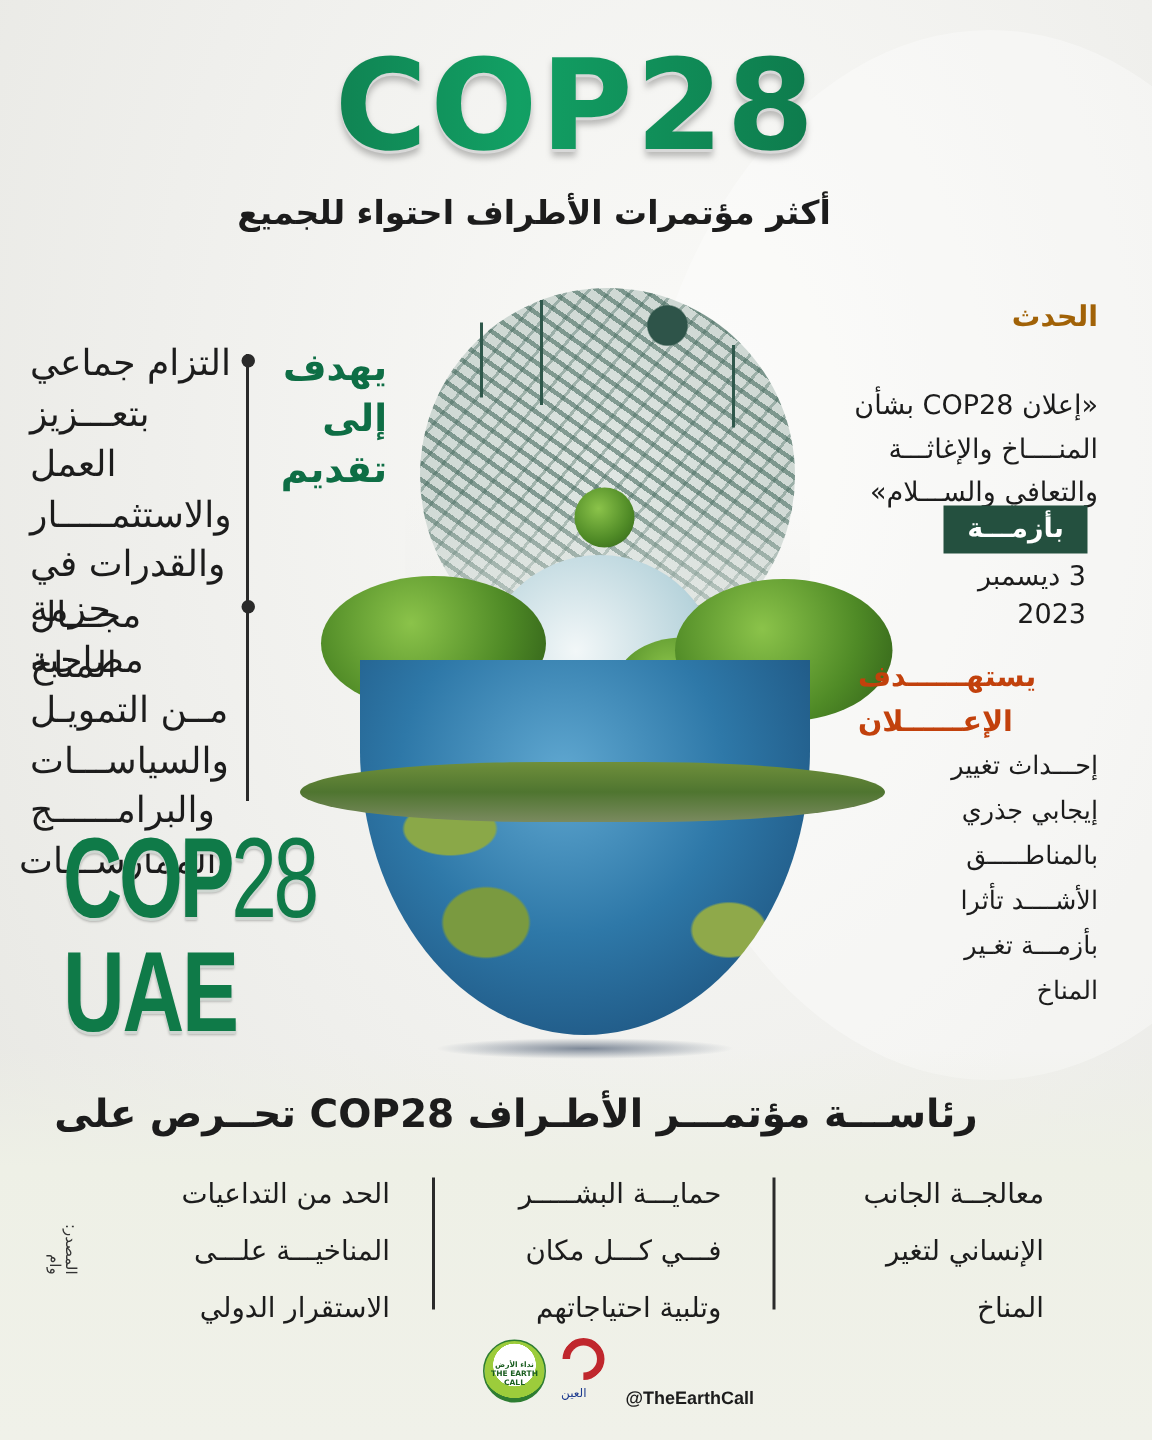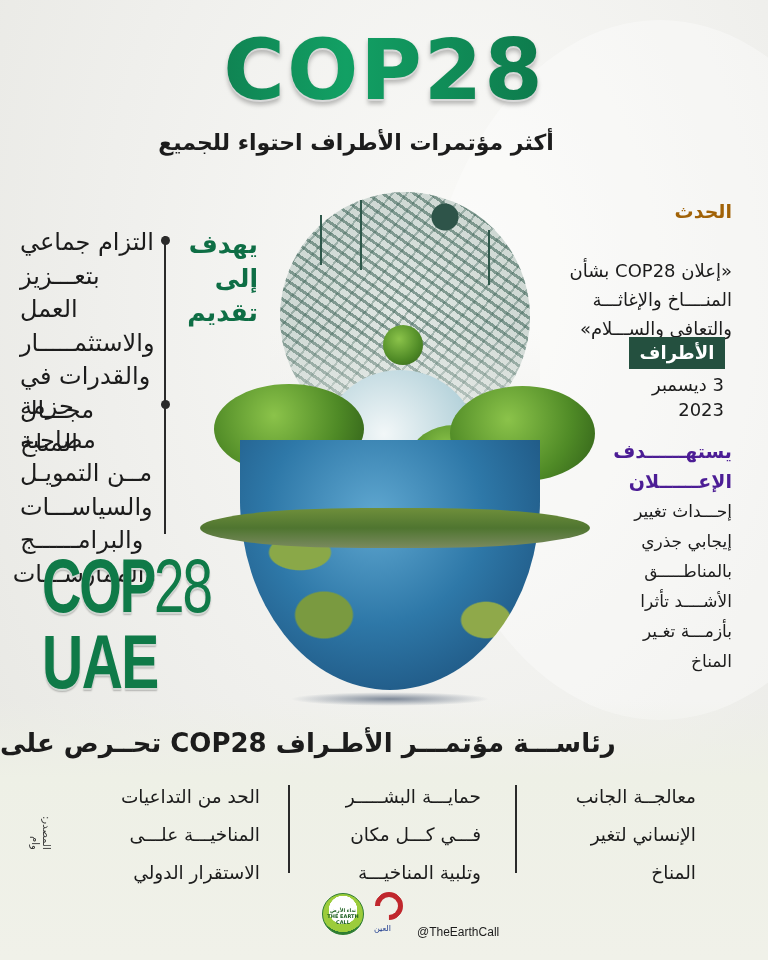--- a/index.html
+++ b/index.html
@@ -71,22 +71,22 @@
     direction: rtl; text-align: center; line-height: 32px;
   }
   .launch-date {
     position: absolute; right: 44px; top: 372px; direction: rtl; text-align: center;
     font-size: 18px; line-height: 25px;
   }
   .launch-year {
     position: absolute; right: 44px; top: 397px; font-size: 18px; line-height: 25px;
   }
   .target-heading {
-    position: absolute; right: 36px; top: 436px; width: 160px; direction: rtl; text-align: right;
-    color: #4c1d95; font-weight: bold; font-size: 19px; line-height: 30px;
+    position: absolute; right: 36px; top: 436px; width: 160px; direction: rtl; text-align: left;
+    color: #c2410c; font-weight: bold; font-size: 19px; line-height: 30px;
   }
   .target-text {
     position: absolute; right: 36px; top: 496px; width: 150px; direction: rtl; text-align: right;
     font-size: 17px; line-height: 30px;
   }
   
   .mosaic {
     position: absolute; left: 280px; top: 192px; width: 250px; height: 250px; border-radius: 50%;
     background:
       radial-gradient(circle at 66% 10%, #244c40 0 13px, transparent 14px),
@@ -122,21 +122,21 @@
   }
   .tree { position: absolute; border-radius: 50%; background: radial-gradient(circle at 40% 35%, #8bc34a 0%, #4f8a26 60%, #2f5d18 100%); }
   .trunk { position: absolute; width: 6px; background: #4e3b26; }
   .city { position: absolute; background: linear-gradient(180deg, #8c9598, #5a6368); }
   .shadow-ellipse {
     position: absolute; left: 290px; top: 692px; width: 200px; height: 14px; border-radius: 50%;
     background: radial-gradient(ellipse, rgba(30,50,80,0.55) 0%, rgba(30,50,80,0) 70%);
   }
   
   .bottom-heading {
-    position: absolute; left: 0; top: 728px; width: 688px; text-align: left; direction: rtl;
+    position: absolute; left: 0; top: 728px; width: 688px; text-align: center; direction: rtl;
     font-weight: bold; font-size: 26px; color: #1c1c1c;
   }
   .col {
     position: absolute; top: 778px; direction: rtl; text-align: right;
     font-size: 18.5px; line-height: 38px; color: #1c1c1c; white-space: nowrap;
   }
   .col-divider { position: absolute; top: 785px; width: 2px; height: 88px; background: #2a2a2a; }
   .source {
     position: absolute; left: 36px; top: 800px; width: 16px; height: 50px;
     font-size: 10px; writing-mode: vertical-rl; direction: rtl; color: #333;
@@ -145,21 +145,21 @@
     position: absolute; left: 322px; top: 893px; width: 42px; height: 42px; border-radius: 50%;
     background: radial-gradient(circle at 50% 40%, #ffffff 0 45%, #9ccc3b 46% 70%, #2e7d32 71%);
     border: 1px solid #2e7d32;
   }
   .logo-earth-text { position:absolute; left: 326px; top: 907px; width: 34px; font-size: 5px; text-align:center; color:#1b5e20; font-weight:bold; }
   .logo-alain {
     position: absolute; left: 375px; top: 892px; width: 28px; height: 28px; border-radius: 50%;
     border: 5px solid #c0272d; border-bottom-color: transparent; transform: rotate(45deg);
   }
   .logo-alain-text { position:absolute; left: 374px; top: 924px; font-size: 8px; font-weight: normal; color:#1d3b8f; direction: rtl; }
-  .handle { position: absolute; left: 417px; top: 925px; font-family: "Liberation Sans", sans-serif; font-weight: normal; font-size: 12px; color: #1c1c1c; }
+  .handle { position: absolute; left: 417px; top: 925px; font-family: "Liberation Sans", sans-serif; font-weight: bold; font-size: 12px; color: #1c1c1c; }
 </style>
 </head>
 <body>
 
 <div class="bg-swirl"></div>
 <div class="bottom-band"></div>
 
 <h1 class="title">COP28</h1>
 <div class="subtitle">أكثر مؤتمرات الأطراف احتواء للجميع</div>
 
@@ -216,21 +216,21 @@
 <div class="island-top"></div>
 <div class="shadow-ellipse"></div>
 
 <div class="event-heading">الحدث</div>
 <div class="event-text">
   <div>«إعلان COP28 بشأن</div>
   <div>المنــــاخ  والإغاثـــة</div>
   <div>والتعافي والســـلام»</div>
 </div>
 
-<div class="launch-box">الأطراف</div>
+<div class="launch-box">بأزمـــة</div>
 <div class="launch-date">3 ديسمبر</div>
 <div class="launch-year">2023</div>
 
 <div class="target-heading">
   <div>يستهــــــدف</div>
   <div>الإعــــــلان</div>
 </div>
 <div class="target-text">
   <div>إحـــداث تغيير</div>
   <div>إيجابي جذري</div>
@@ -244,21 +244,21 @@
 
 <div class="col" style="right:72px">
   <div>معالجــة الجانب</div>
   <div>الإنساني لتغير</div>
   <div>المناخ</div>
 </div>
 <div class="col-divider" style="left:515px"></div>
 <div class="col" style="right:287px">
   <div>حمايـــة البشـــــر</div>
   <div>فـــي كـــل مكان</div>
-  <div>وتلبية المناخيـــة</div>
+  <div>وتلبية احتياجاتهم</div>
 </div>
 <div class="col-divider" style="left:288px"></div>
 <div class="col" style="right:508px">
   <div>الحد من التداعيات</div>
   <div>المناخيـــة علـــى</div>
   <div>الاستقرار الدولي</div>
 </div>
 
 <div class="source">المصدر: وام</div>
 

